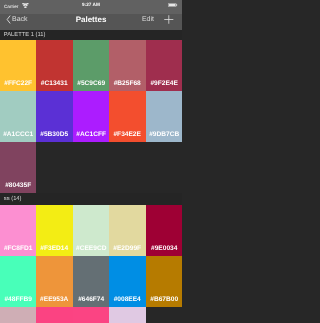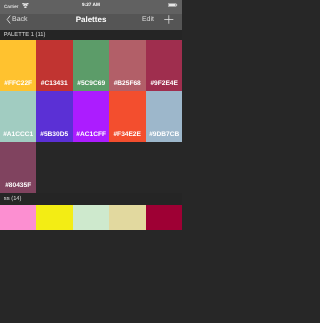--- a/index.html
+++ b/index.html
@@ -4,21 +4,21 @@
 <title>Palettes</title>
 <style>
   * { margin:0; padding:0; box-sizing:border-box; }
   html,body { width:182px; height:323px; overflow:hidden; }
   body {
     font-family:"Liberation Sans", sans-serif;
     background:#272727;
     -webkit-font-smoothing:antialiased;
     text-rendering:geometricPrecision;
   }
-  .screen { position:relative; width:182px; height:230px; overflow:hidden; }
+  .screen { position:relative; width:182px; height:323px; overflow:hidden; }
   svg { display:block; }
   .sb-carrier, .sb-center, .nav-back-label, .nav-title, .nav-edit, .section-header, .swatch-label { will-change:transform; }
 
   
   .statusbar {
     position:absolute; top:0; left:0; width:182px; height:14px;
     background:#616161;
     color:#ffffff;
     display:flex; align-items:center;
   }

